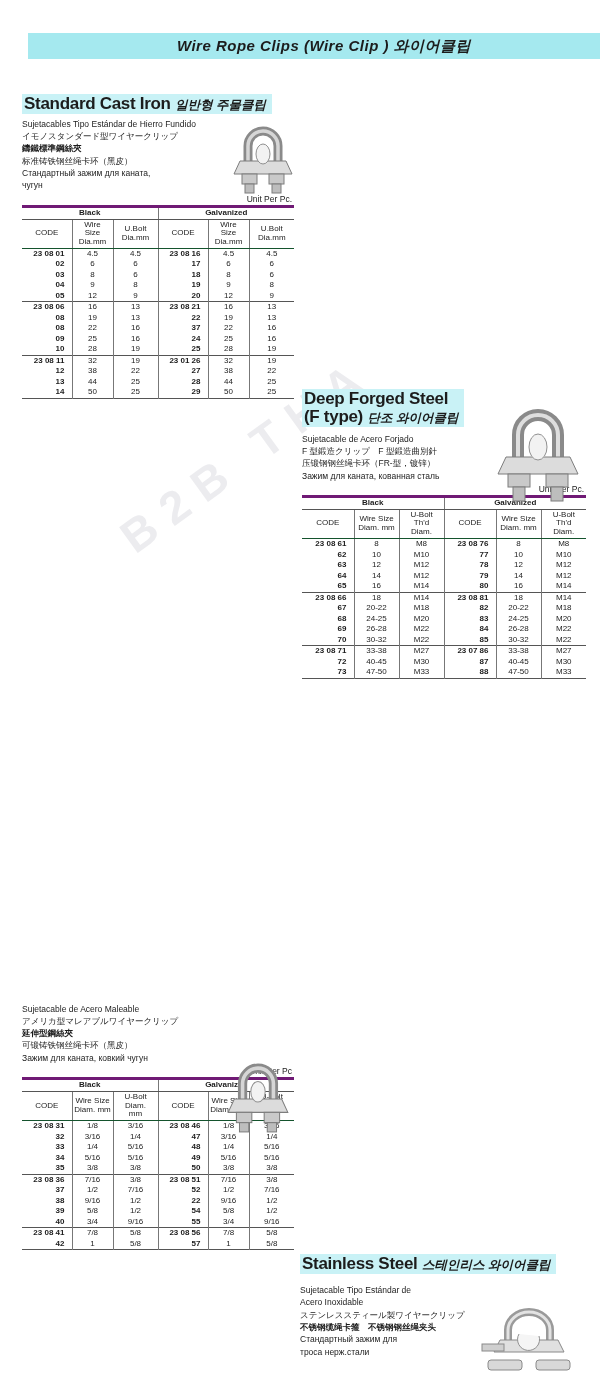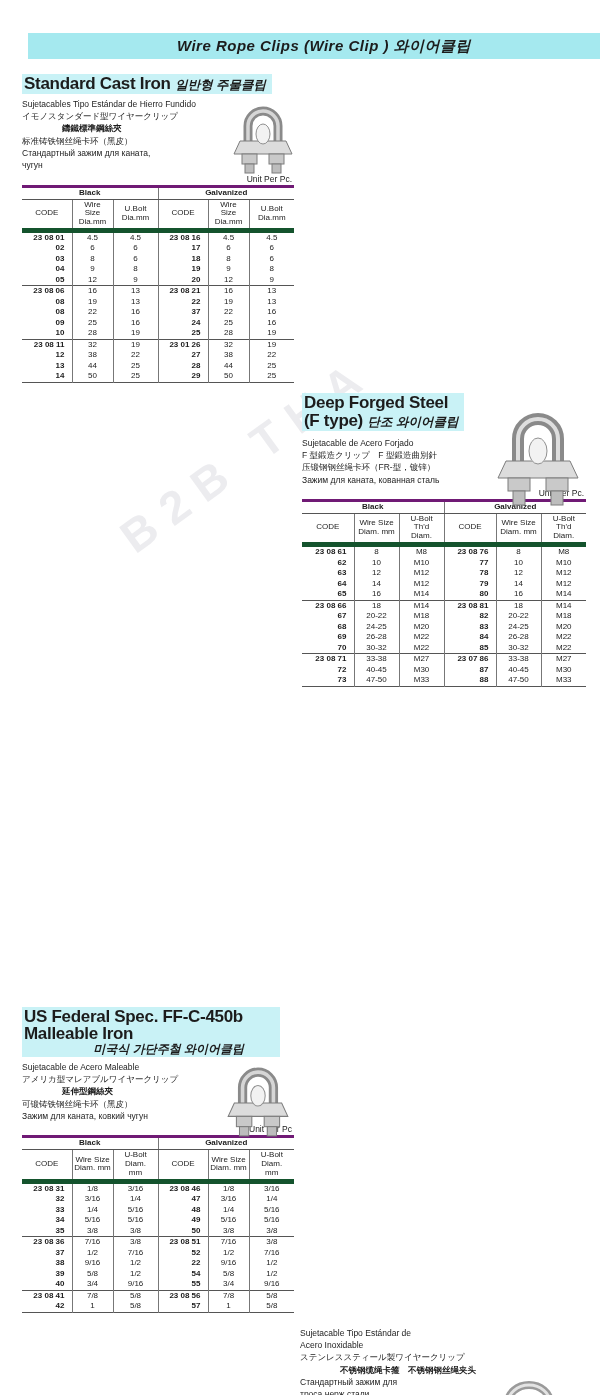--- a/index.html
+++ b/index.html
@@ -6,47 +6,47 @@
   body { width:600px; height:1395px; background:#ffffff; font-family:"Liberation Sans", sans-serif; color:#1c1c1c; position:relative; overflow:hidden; }
   .abs { position:absolute; }
   
   #main-banner { left:28px; top:33px; width:592px; height:26px; background:#a5e9ef; display:flex; align-items:center; justify-content:center; font-size:15px; font-weight:bold; font-style:italic; letter-spacing:.5px; }
   .sec-head { background:#c9f2f6; display:inline-block; padding:1px 6px 1px 2px; line-height:1.05; }
   .sec-head .en { font-size:17px; font-weight:bold; letter-spacing:-.3px; }
   .sec-head .ko { font-size:12.5px; font-weight:bold; font-style:italic; }
   .sub-ko { font-size:12px; font-weight:bold; font-style:italic; text-align:right; padding-right:30px; }
   .langs { margin-top:4px; width:205px; }
   .langs div { font-size:8.5px; line-height:1.45; }
-  .langs .b { font-weight:bold;margin-left:40px; }
+  .langs .b { font-weight:bold; }
   .unit { font-size:8.5px; text-align:right; margin:2px 2px 1px 0; }
   
   table { border-collapse:collapse; table-layout:fixed; width:100%; }
   th { font-weight:normal; white-space:pre-line; }
   .dt { font-size:8px; }
   .dt th { font-size:8px; line-height:1.1; padding:1px 0; text-align:center; }
   .dt td { text-align:center; line-height:10.5px; padding:0; }
   .dt thead tr:first-child th { border-top:3px solid #701a75; border-bottom:1px solid #555; font-weight:bold; }
-  .dt thead tr:last-child th { border-bottom:5px solid #14532d; }
+  .dt thead tr:last-child th { border-bottom:1px solid #14532d; }
   .dt { border-bottom:1px solid #555; }
   .vl th + th, .vl td + td { border-left:1px solid #777; }
   tr.grp td { border-top:1px solid #555; }
   .codecol td:nth-child(1), .codecol td:nth-child(4) { font-weight:bold; text-align:right; padding-right:7px; }
   
   svg { display:block; }
   #watermark { left:110px; top:520px; width:500px; transform:rotate(-36deg); transform-origin:left top; font-size:46px; letter-spacing:14px; color:rgba(150,150,165,.18); font-weight:bold; z-index:0; }
   .z { position:relative; z-index:1; }
 </style>
 </head>
 <body>
 
 <div id="watermark" class="abs">B2B THA</div>
 
 <div id="main-banner" class="abs z">Wire Rope Clips  (Wire Clip ) 와이어클립</div>
 
-<div class="abs z" style="left:22px; top:48px; width:272px;">
+<div class="abs z" style="left:22px; top:68px; width:272px;">
   <div class="sec-head">
     <span class="en">Standard Cast Iron</span>
     <span class="ko">일반형 주물클립</span>
   </div>
   <div class="langs">
     <div>Sujetacables Tipo Estándar de Hierro Fundido</div>
     <div>イモノスタンダード型ワイヤークリップ</div>
     <div class="b">鑄鐵標準鋼絲夾</div>
     <div>标准铸铁钢丝绳卡环（黑皮）</div>
     <div>Стандартный зажим для каната,</div>
@@ -364,25 +364,20 @@
           <td>M33</td>
           <td>88</td>
           <td>47-50</td>
           <td>M33</td>
         </tr>
       </tbody>
   </table>
 </div>
 
 <div class="abs z" style="left:22px; top:378px; width:272px;">
-  <div class="sec-head" style="display:block; width:250px;">
-    <span class="en">US Federal Spec. FF-C-450b</span><br>
-    <span class="en">Malleable Iron</span>
-    <div class="sub-ko">미국식 가단주철 와이어클립</div>
-  </div>
   <div class="langs">
     <div>Sujetacable de Acero Maleable</div>
     <div>アメリカ型マレアブルワイヤークリップ</div>
     <div class="b">延伸型鋼絲夾</div>
     <div>可锻铸铁钢丝绳卡环（黑皮）</div>
     <div>Зажим для каната, ковкий чугун</div>
   </div>
   <svg class="abs" style="right:0px; top:50px;" width="72" height="92" viewBox="0 0 70 86">
     <path d="M20 44 V28 A15 15 0 1 1 50 28 V44" stroke="#8a8a8a" stroke-width="9" fill="none"></path>
     <path d="M20 44 V28 A15 15 0 1 1 50 28 V44" stroke="#d6d6d6" stroke-width="3.5" fill="none"></path>
@@ -518,20 +513,24 @@
           <td>5/8</td>
           <td>57</td>
           <td>1</td>
           <td>5/8</td>
         </tr>
       </tbody>
   </table>
 </div>
 
 <div class="abs z" style="left:300px; top:382px; width:290px;">
+  <div class="sec-head">
+    <span class="en">Stainless Steel</span>
+    <span class="ko">스테인리스 와이어클립</span>
+  </div>
   <div class="langs" style="margin-top:10px;">
     <div>Sujetacable Tipo Estándar de</div>
     <div>Acero Inoxidable</div>
     <div>ステンレススティール製ワイヤークリップ</div>
     <div class="b">不锈钢缆绳卡箍　不锈钢钢丝绳夹头</div>
     <div>Стандартный зажим для</div>
     <div>троса нерж.стали</div>
   </div>
   <svg class="abs" style="right:6px; top:46px;" width="110" height="84" viewBox="0 0 110 84">
     <path d="M34 42 V30 A21 18 0 1 1 76 30 V42" stroke="#9a9a9a" stroke-width="8" fill="none"></path>

